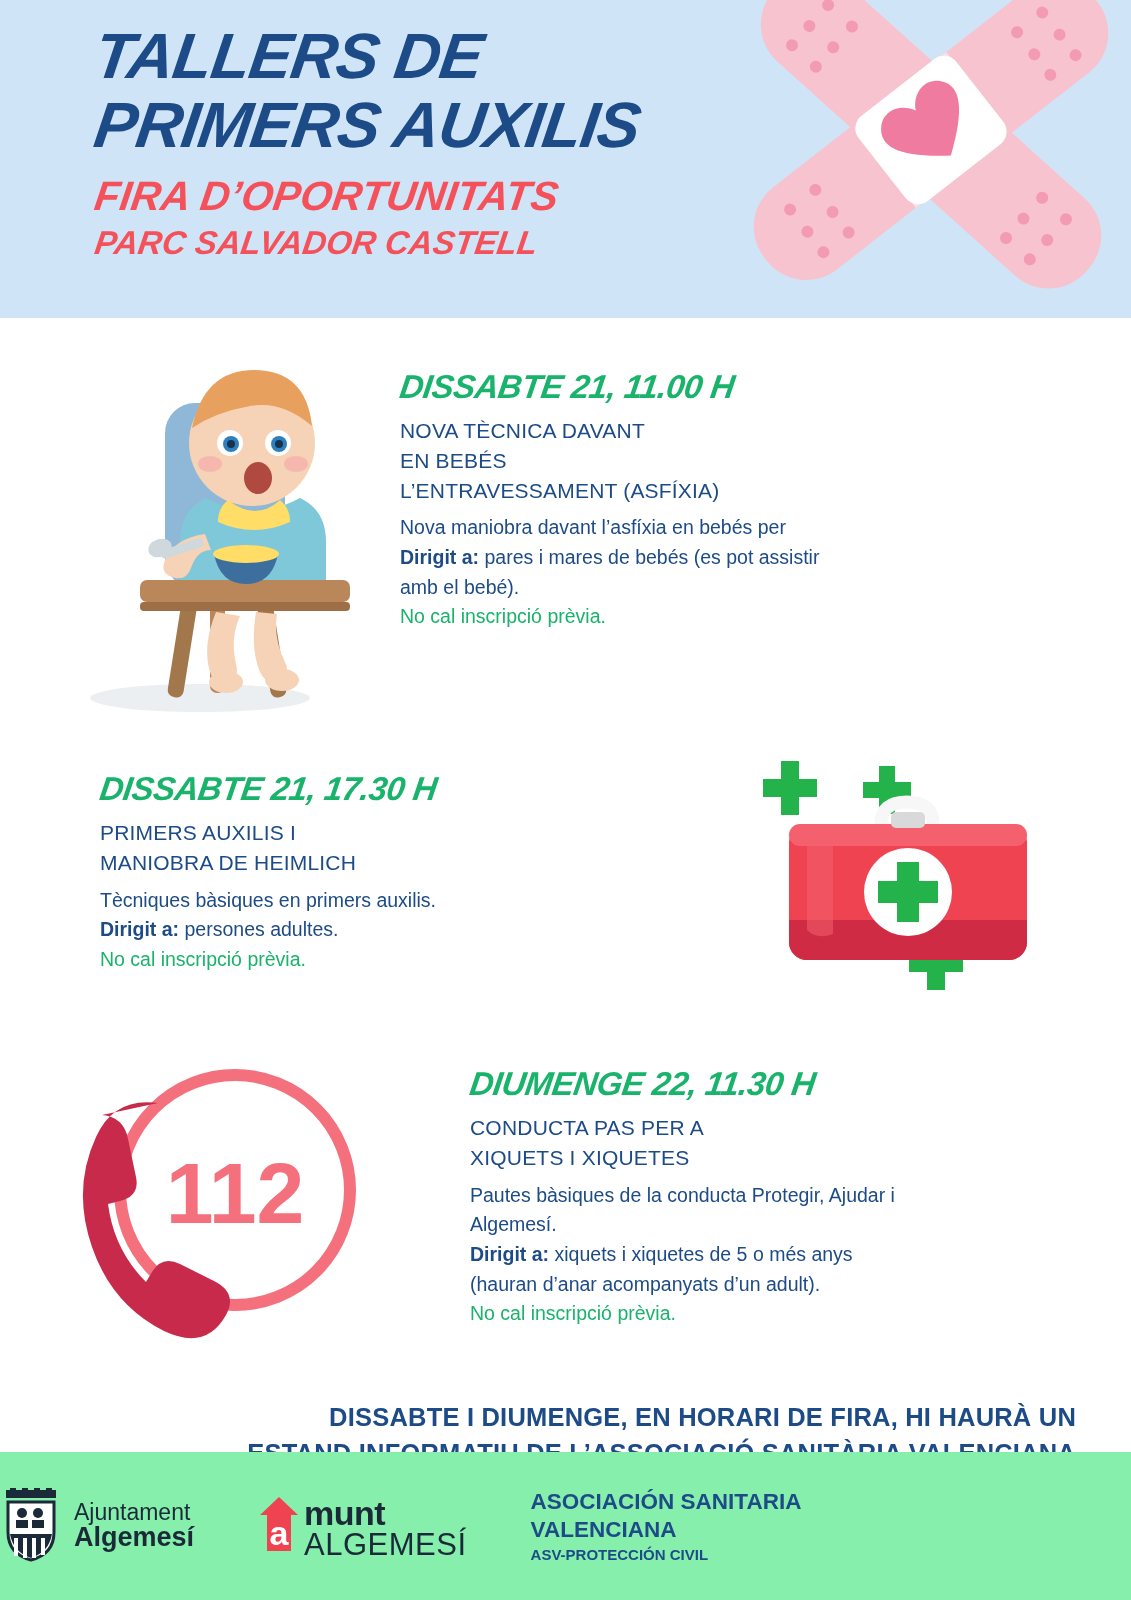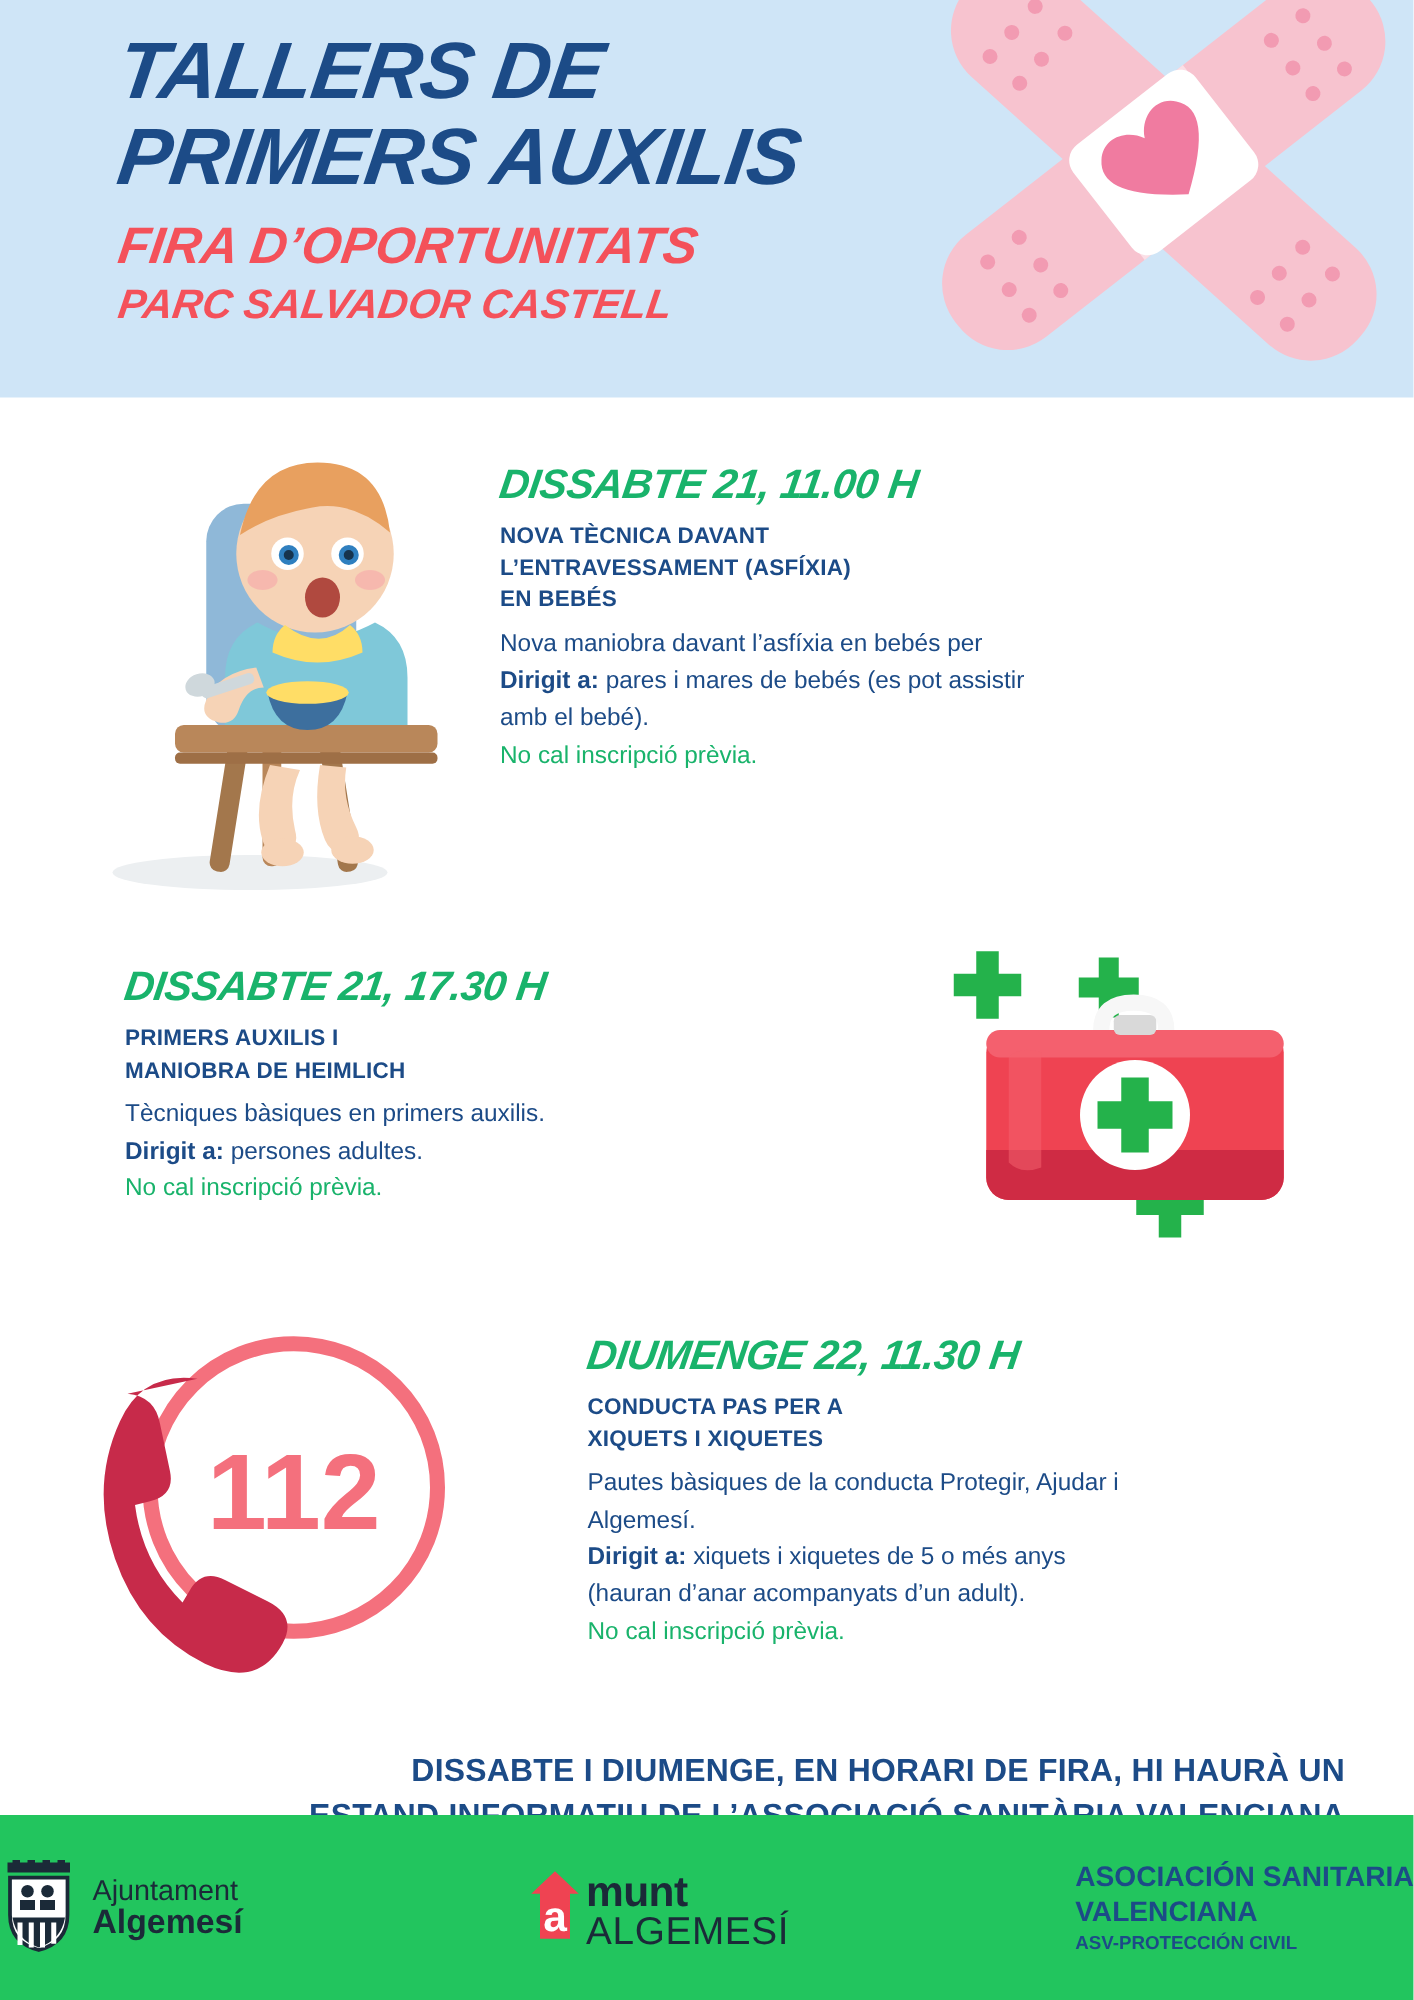--- a/index.html
+++ b/index.html
@@ -87,22 +87,22 @@
   .sec-date {
     font-size: 33px;
     font-weight: bold;
     color: #19b36b;
     font-style: italic;
     transform: skewX(-8deg);
     letter-spacing: -0.5px;
     margin-bottom: 10px;
   }
   .sec-head {
-    font-size: 18px;
-    font-weight: bold;
+    font-size: 21px;
+    font-weight: normal;
     color: #1c4b87;
     line-height: 1.42;
     letter-spacing: 0.2px;
     margin-bottom: 8px;
   }
   .sec-desc {
     font-size: 19.5px;
     color: #1c4b87;
     line-height: 1.52;
   }
@@ -141,24 +141,24 @@
     letter-spacing: 0.2px;
   }
 
   
   .logobar {
     position: absolute;
     left: 0;
     bottom: 0;
     width: 100%;
     height: 148px;
-    background: #22c55e;
+    background: #86efac;
     display: flex;
     align-items: center;
-    justify-content: space-between;
+    justify-content: flex-start;
     gap: 64px;
   }
   .logo-ajt { display: flex; align-items: center; gap: 12px; }
   .logo-ajt-text { line-height: 1.0; color: #1b2a38; }
   .logo-ajt-text .l1 { font-size: 23px; }
   .logo-ajt-text .l2 { font-size: 27px; font-weight: bold; }
   .logo-amunt { display: flex; align-items: flex-end; }
   .logo-amunt-text { line-height: 0.95; }
   .logo-amunt-text .l1 { font-size: 34px; font-weight: bold; color: #1b2a38; letter-spacing: -0.5px;}
   .logo-amunt-text .l2 { font-size: 31px; color: #1b2a38; letter-spacing: 0.5px;}
@@ -269,22 +269,22 @@
         <path d="M216,264 q-14,34 -6,60 q4,14 18,10 q12,-4 8,-18 q-6,-26 4,-48z" fill="#f6d3b6"></path>
         <path d="M256,264 q-6,36 4,60 q6,14 20,8 q11,-6 5,-18 q-12,-24 -8,-48z" fill="#f6d3b6"></path>
         <ellipse cx="226" cy="334" rx="17" ry="11" fill="#f6d3b6"></ellipse>
         <ellipse cx="282" cy="332" rx="17" ry="11" fill="#f6d3b6"></ellipse>
       </svg>
     </div>
     <div class="sec-body">
       <div class="sec-date">DISSABTE 21, 11.00 H</div>
       <div class="sec-head">
         <div>NOVA TÈCNICA DAVANT</div>
+        <div>EN BEBÉS</div>
         <div>L’ENTRAVESSAMENT (ASFÍXIA)</div>
-        <div>EN BEBÉS</div>
       </div>
       <div class="sec-desc">
         <div>Nova maniobra davant l’asfíxia en bebés per</div>
         <div>
           <b>Dirigit a:</b><span> pares i mares de bebés (es pot assistir</span>
         </div>
         <div>amb el bebé).</div>
         <div class="note">No cal inscripció prèvia.</div>
       </div>
     </div>

